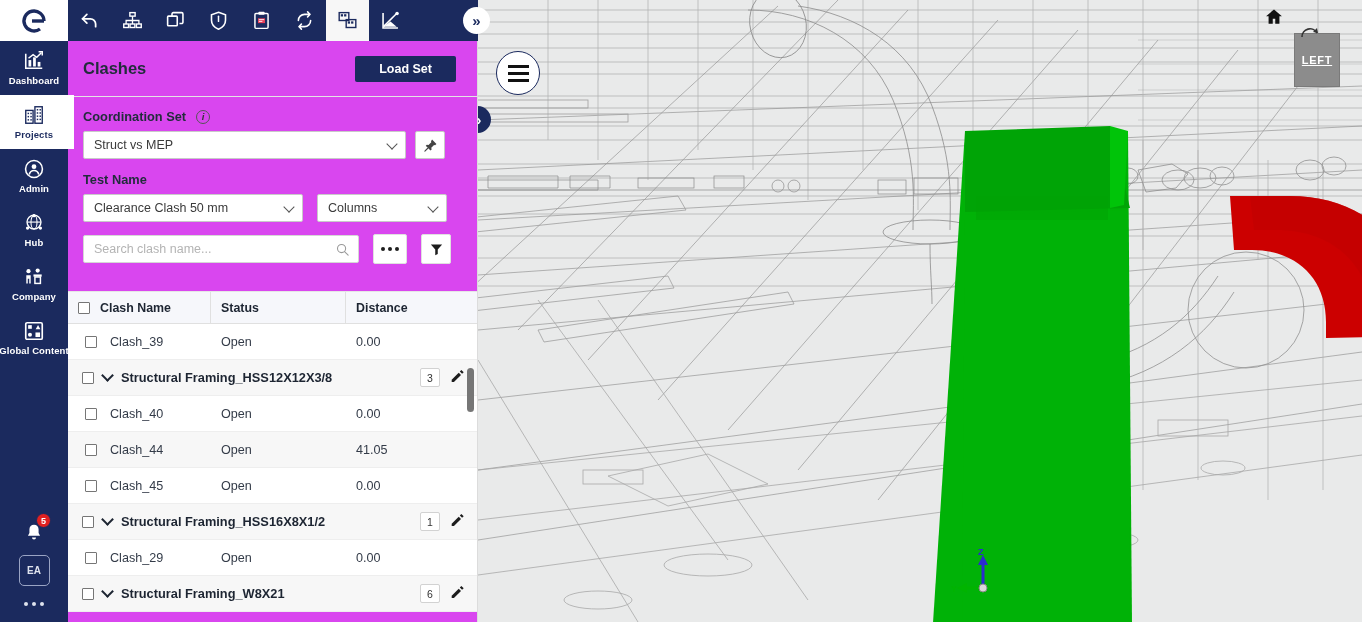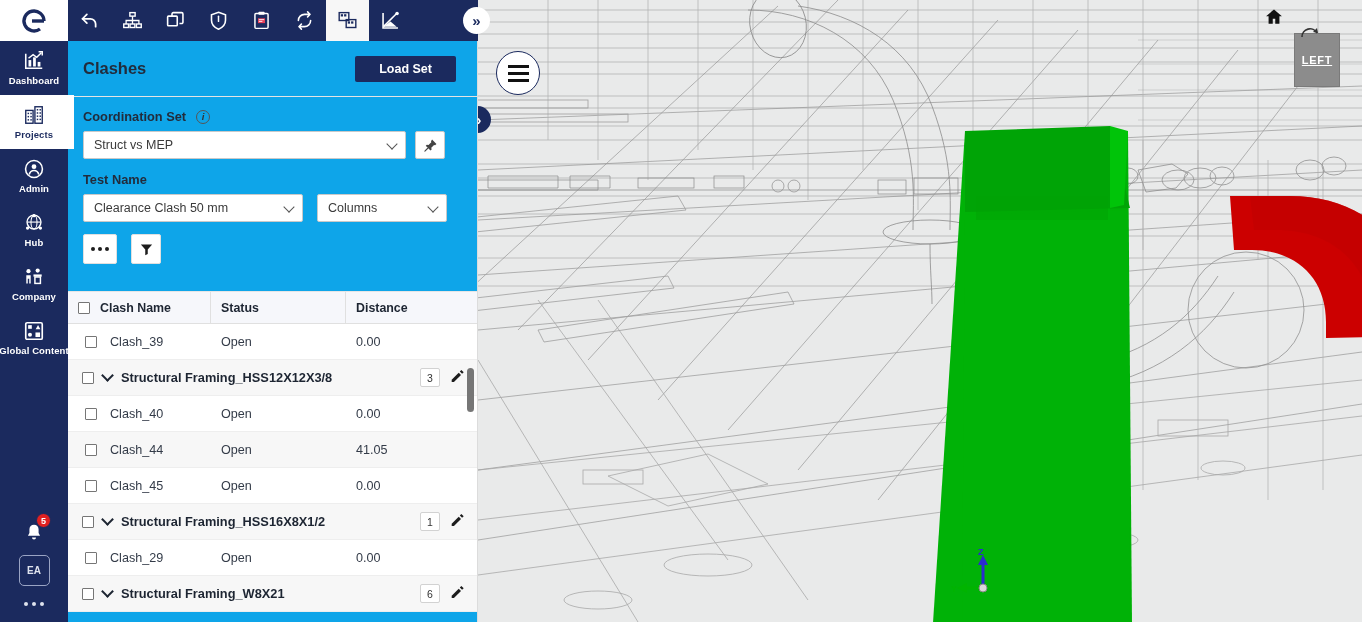--- a/index.html
+++ b/index.html
@@ -78,21 +78,21 @@
     width: 27px; height: 27px; border-radius: 50%;
     background: #ffffff; color: #1b2a5e;
     display: flex; align-items: center; justify-content: center;
     font-size: 15px; font-weight: bold; cursor: pointer;
   }
 
   
   #panel {
     position: absolute; left: 68px; top: 41px;
     width: 410px; height: 581px;
-    background: #0ea5e9; z-index: 30;
+    background: #d946ef; z-index: 30;
     border-right: 1px solid #dcdcdc;
     display: flex; flex-direction: column;
   }
   .panel-head {
     height: 56px; flex: 0 0 56px;
     display: flex; align-items: center; justify-content: space-between;
     padding: 0 21px 0 15px;
     border-bottom: 1px solid #e4e4e4;
   }
   .panel-title { font-size: 16.5px; font-weight: bold; color: #222c3c; }
@@ -464,20 +464,29 @@
           <span>Clearance Clash 50 mm</span>
           <span class="chev"></span>
         </div>
         <div class="select sel-cols">
           <span>Columns</span>
           <span class="chev"></span>
         </div>
       </div>
 
       <div class="row" style="gap:14px;">
+        <div class="search-wrap">
+          <input type="text" placeholder="Search clash name..." style="">
+          <span class="search-ico">
+            <svg width="15" height="15" viewBox="0 0 24 24">
+              <circle cx="10.5" cy="10.5" r="6.5" fill="none" stroke="#999" stroke-width="1.7"></circle>
+              <path d="M15.3 15.3L21 21" stroke="#999" stroke-width="1.7" stroke-linecap="round"></path>
+            </svg>
+          </span>
+        </div>
         <div class="dots-btn">
           <i></i>
           <i></i>
           <i></i>
         </div>
         <div class="filter-btn">
           <svg width="15" height="15" viewBox="0 0 24 24">
             <path d="M3 4h18l-7 8v7l-4 2v-9z" fill="#1d1d1d"></path>
           </svg>
         </div>

